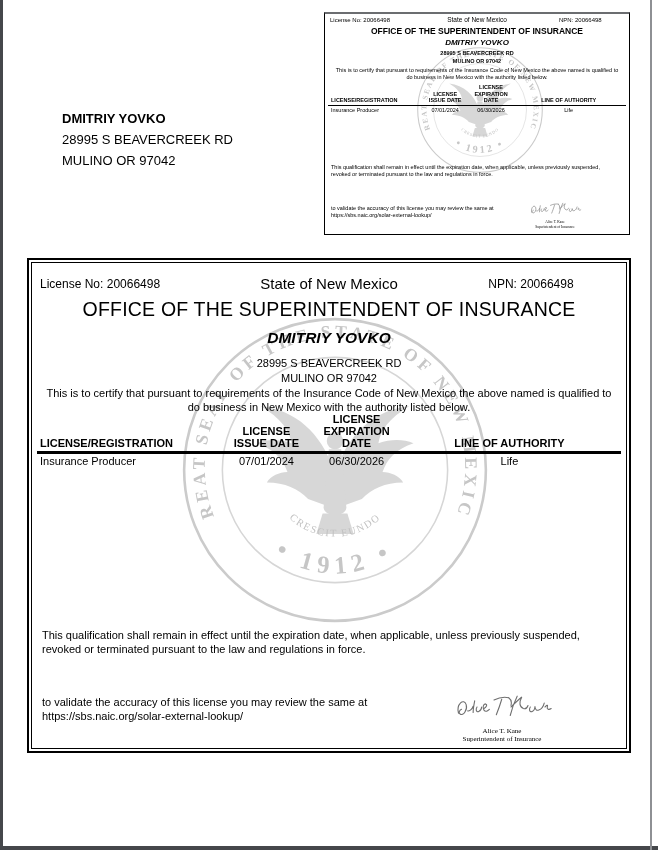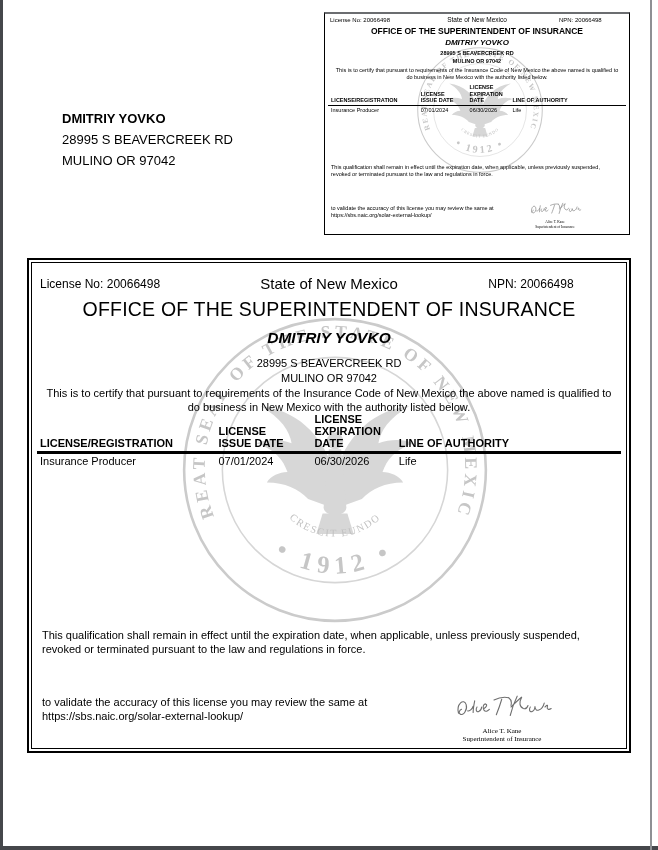--- a/index.html
+++ b/index.html
@@ -29,21 +29,21 @@
 
   .lc-title { top:35px; left:0; right:0; text-align:center; font-size:19.5px; letter-spacing:.2px; }
   .lc-name  { top:66px; left:0; right:0; text-align:center; font-size:15.5px; font-weight:bold; font-style:italic; }
   .lc-addr1 { top:94px;  left:0; right:0; text-align:center; font-size:11px; }
   .lc-addr2 { top:109px; left:0; right:0; text-align:center; font-size:11px; }
   .lc-certify { top:124px; left:14px; right:14px; text-align:center; font-size:11px; line-height:13.5px; }
 
   .lc-table { top:150px; left:0; right:0; }
   .grid4 { display:grid; grid-template-columns:31% 16.5% 14.5% auto; align-items:end; padding:0 6px; }
   .grid4 .c1 { text-align:left; padding-left:2px; }
-  .grid4 .c2, .grid4 .c3, .grid4 .c4 { white-space:nowrap; }
+  .grid4 .c2, .grid4 .c3, .grid4 .c4 { text-align:center; white-space:nowrap; }
   .lc-table .hd { font-weight:bold; font-size:11px; line-height:12px; }
   .lc-table .rule { height:0; border-bottom:3px solid #000; margin:2px 5px 0 5px; }
   .lc-table .rw { font-size:11px; line-height:13px; padding-top:1px; }
 
   .lc-qual { top:365px; left:10px; right:14px; font-size:11px; line-height:14px; text-align:left; }
   .lc-validate { top:432px; left:10px; font-size:11px; line-height:14px; }
   .lc-validate .url { color:#000; text-decoration:none; }
 
   .lc-sig { top:427px; left:395px; width:150px; text-align:center; }
   .lc-sig .sig-svg { width:105px; height:34px; display:block; margin:0 auto; }

